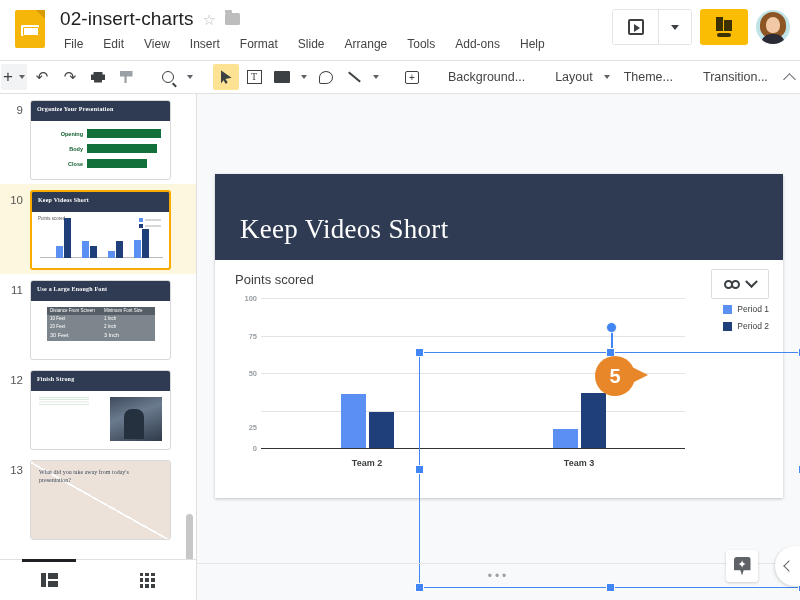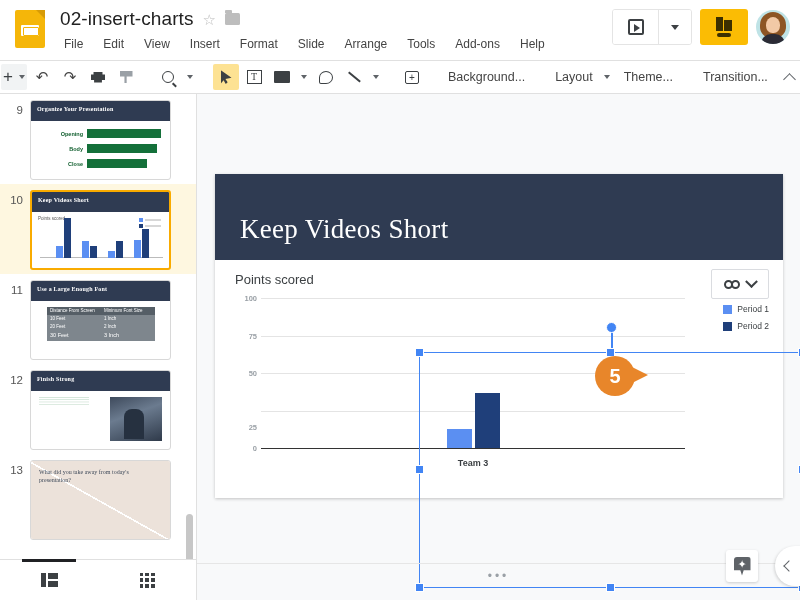--- a/index.html
+++ b/index.html
@@ -454,20 +454,25 @@
           <div class="ylab" style="top:25%;">75</div>
           <div class="gridline" style="top:50%;"></div>
           <div class="ylab" style="top:50%;">50</div>
           <div class="gridline" style="top:75%;"></div>
           <div class="ylab" style="top:75%;margin-top:16px;">25</div>
           <div class="gridline base" style="top:100%;"></div>
           <div class="ylab" style="top:100%;">0</div>
 
           <div class="bars">
             <div class="group">
+              <div class="bar p1" style="height:36%;"></div>
+              <div class="bar p2" style="height:24%;"></div>
+              <div class="xlab">Team 2</div>
+            </div>
+            <div class="group">
               <div class="bar p1" style="height:13%;"></div>
               <div class="bar p2" style="height:37%;"></div>
               <div class="xlab">Team 3</div>
             </div>
           </div>
         </div>
 
         <div class="legend">
           <div class="leg-row">
             <span class="leg-sw" style="background:#5b8ff2;"></span>

